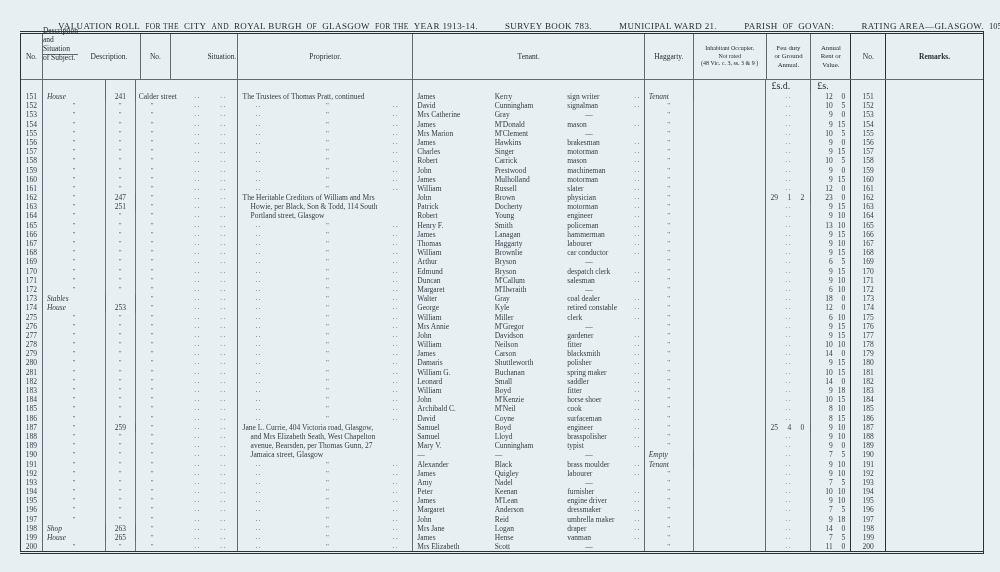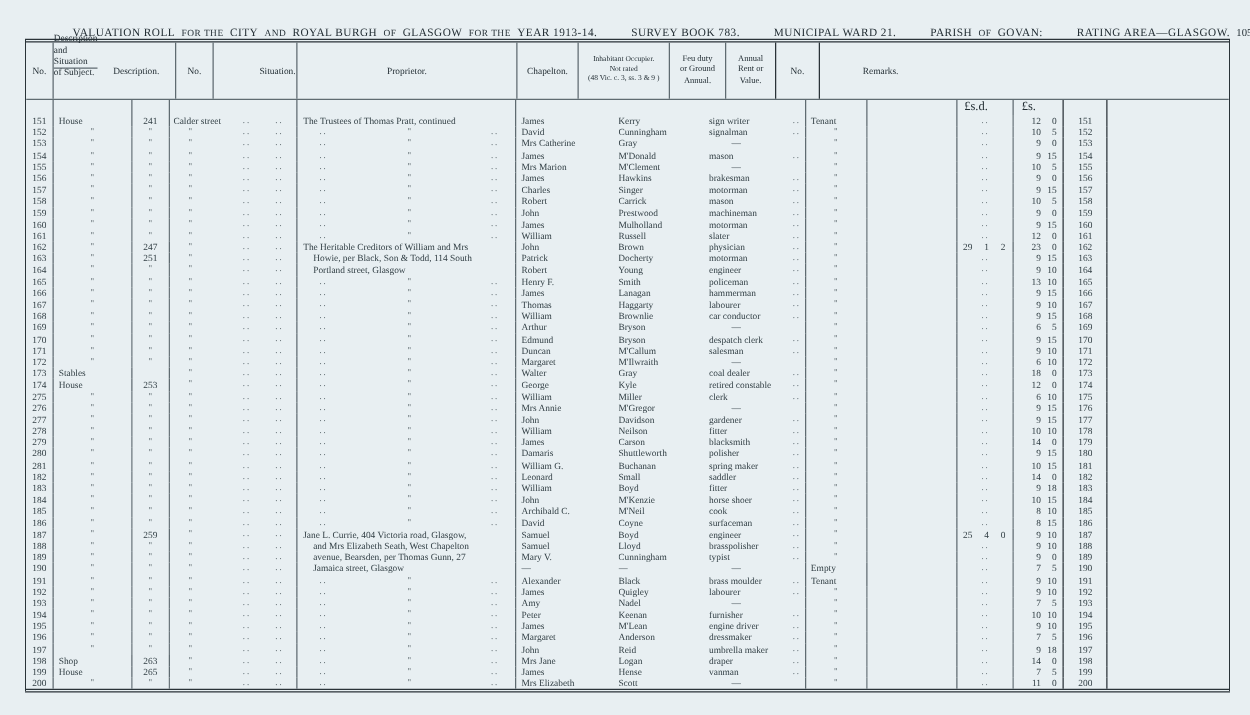--- a/index.html
+++ b/index.html
@@ -34,21 +34,21 @@
   
   .vtable{
     position:absolute;left:20px;top:31px;width:964px;
     border-top:3px double var(--heavy);
     border-bottom:3px double var(--heavy);
     border-left:1.5px solid var(--heavy);
     border-right:1.5px solid var(--heavy);
     background:var(--paper);
   }
   .cell,.hcell{border-right:1px solid var(--line);height:100%;overflow:hidden;}
-  .norb{border-right:none !important;}
+  .norb{border-right:none !important;font-weight:bold;}
 
   
   .c-nl{width:22px;}
   .c-d{width:63px;}
   .c-n2{width:30px;}
   .c-sit{width:102px;}
   .c-prop{width:176px;}
   .c-ten{width:232px;}
   .c-occ{width:49px;}
   .c-inh{width:73px;}
@@ -71,21 +71,21 @@
   
   .crow{display:flex;height:12px;font-size:10px;color:var(--ink-dark);}
   .cur{display:flex;align-items:center;justify-content:space-between;padding:0 5px;}
   .cur2{display:flex;align-items:center;justify-content:space-around;padding:0 6px;}
 
   
   .tbody{}
   .trow{display:flex;height:9.2px;line-height:9.2px;font-size:7.5px;white-space:nowrap;}
   .cell{display:block;}
   .num{text-align:center;}
-  .pl{padding-left:4px;}
+  .pl{padding-left:4px;font-style:italic;}
   .dit{text-align:center;font-size:7px;opacity:.9;}
   .hflex{display:flex;}
   .dots{letter-spacing:1.5px;opacity:.85;font-size:7px;}
 
   
   .c-sit .sname{flex:1;padding-left:3px;overflow:hidden;}
   .c-sit .sname.dit2{padding-left:15px;font-size:7px;opacity:.9;}
   .c-sit .dots{width:26px;text-align:center;}
 
   
@@ -128,21 +128,22 @@
       <div class="hcell c-nl">No.</div>
       <div class="hgroup">
         <div class="hgrouplabel">Description and Situation of Subject.</div>
         <div class="hsub">
           <div class="hcell c-d">Description.</div>
           <div class="hcell c-n2">No.</div>
           <div class="hcell c-sit">Situation.</div>
         </div>
       </div>
       <div class="hcell c-prop">Proprietor.</div>
-      <div class="hcell c-occ">Chapelton.</div>
+      <div class="hcell c-ten">Tenant.</div>
+      <div class="hcell c-occ">Haggarty.</div>
       <div class="hcell c-inh tiny">Inhabitant Occupier.
 Not rated
 (48 Vic. c. 3, ss. 3 &amp; 9 )</div>
       <div class="hcell c-feu small">Feu duty
 or Ground
 Annual.</div>
       <div class="hcell c-rent small">Annual
 Rent or
 Value.</div>
       <div class="hcell c-nr">No.</div>

